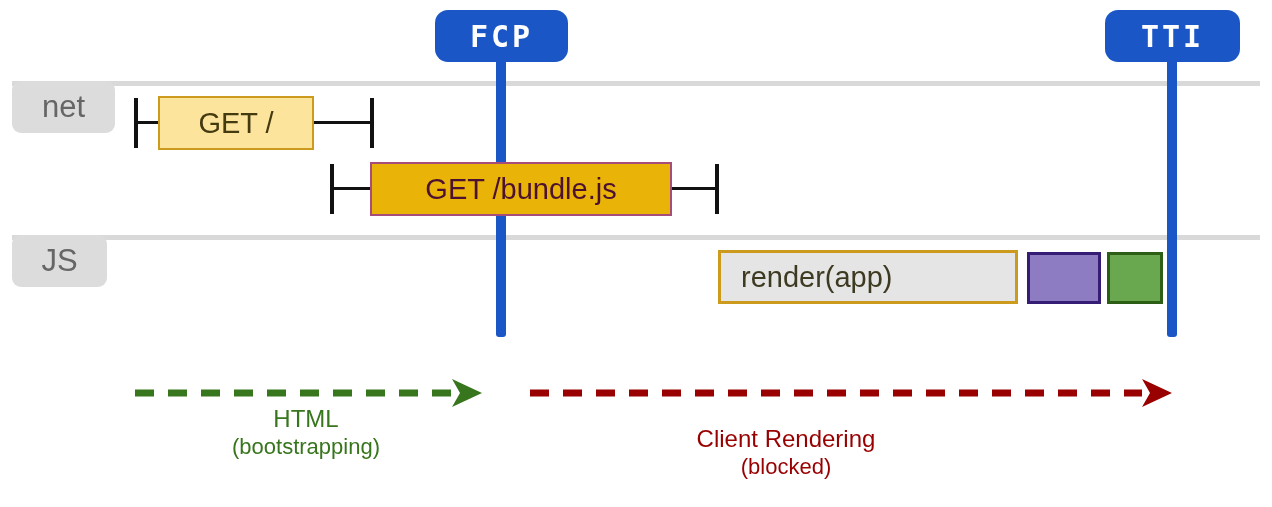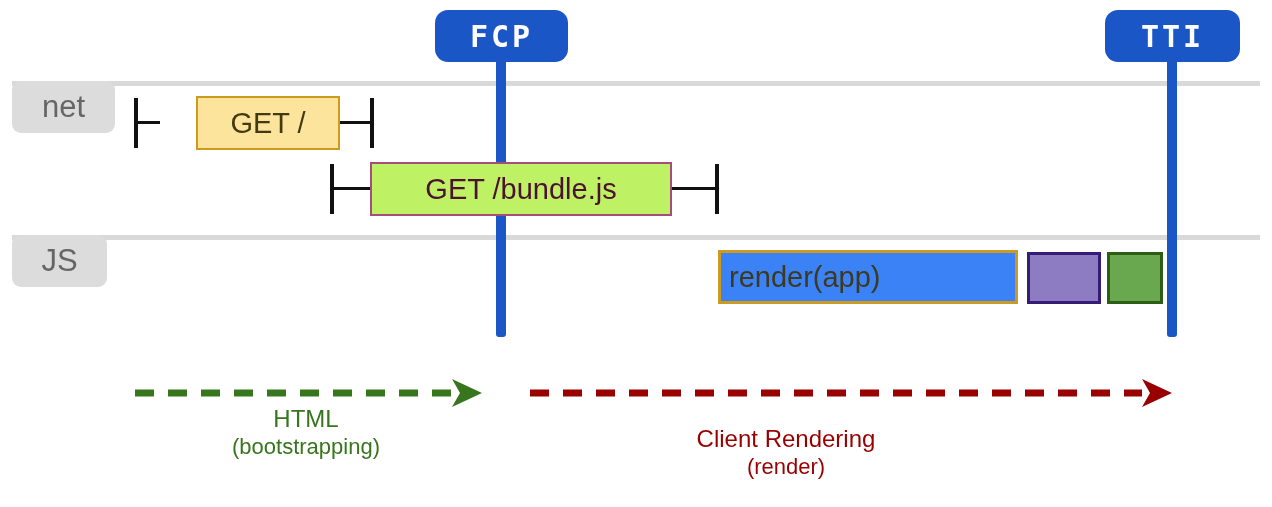--- a/index.html
+++ b/index.html
@@ -25,22 +25,22 @@
   }
   
   .tick{position:absolute;width:4px;height:50px;background:#111111;z-index:3;}
   .connector{position:absolute;height:3px;background:#111111;z-index:3;}
   
   .ebox{
     position:absolute;box-sizing:border-box;display:flex;align-items:center;justify-content:center;
     font-size:29px;z-index:4;
   }
   .ebox.yellow{background:#fce49c;border:2px solid #cc9b1d;color:#443a10;}
-  .ebox.pink{background:#bef264;border:2px solid #a64d79;color:#4c1130;}
-  .ebox.render{background:#3b82f6;border:3px solid #cc9b1d;color:#3e3a22;justify-content:flex-start;padding-left:8px;}
+  .ebox.pink{background:#eab308;border:2px solid #a64d79;color:#4c1130;}
+  .ebox.render{background:#e5e5e5;border:3px solid #cc9b1d;color:#3e3a22;justify-content:flex-start;padding-left:20px;}
   .ebox.purple{background:#8e7cc3;border:3px solid #351c75;}
   .ebox.green{background:#6aa84f;border:3px solid #2d5e16;}
   
   .phase{
     position:absolute;top:406px;transform:translateX(-50%);text-align:center;z-index:3;line-height:1.12;
   }
   .phase .t1{font-size:24px;display:block;}
   .phase .t2{font-size:22px;display:block;margin-top:2px;}
   .phase.green-phase{color:#38761d;}
   .phase.red-phase{color:#990000;margin-top:20px;}
@@ -58,21 +58,21 @@
   <div class="vline" style="left:1167px;top:62px;height:275px;"></div>
 
   <div class="badge" style="left:435px;width:133px;">FCP</div>
   <div class="badge" style="left:1105px;width:135px;">TTI</div>
 
   <div class="lane-label" style="left:12px;top:81px;width:103px;height:52px;">net</div>
   <div class="lane-label" style="left:12px;top:235px;width:95px;height:52px;">JS</div>
 
   <div class="tick" style="left:134px;top:98px;"></div>
   <div class="connector" style="left:136px;top:121px;width:24px;"></div>
-  <div class="ebox yellow" style="left:158px;top:96px;width:144px;height:54px;margin-left:38px;">GET /</div>
+  <div class="ebox yellow" style="left:158px;top:96px;width:156px;height:54px;">GET /</div>
   <div class="connector" style="left:296px;top:121px;width:76px;"></div>
   <div class="tick" style="left:370px;top:98px;"></div>
 
   <div class="tick" style="left:330px;top:164px;"></div>
   <div class="connector" style="left:332px;top:187px;width:40px;"></div>
   <div class="ebox pink" style="left:370px;top:162px;width:302px;height:54px;">GET /bundle.js</div>
   <div class="connector" style="left:670px;top:187px;width:47px;"></div>
   <div class="tick" style="left:715px;top:164px;"></div>
 
   <div class="ebox render" style="left:718px;top:250px;width:300px;height:54px;">render(app)</div>
@@ -89,16 +89,16 @@
       <polygon points="1172,393 1142,379 1150,393 1142,407" fill="#990000"></polygon>
     </g>
   </svg>
 
   <div class="phase green-phase" style="left:306px;">
     <span class="t1">HTML</span>
     <span class="t2">(bootstrapping)</span>
   </div>
   <div class="phase red-phase" style="left:786px;">
     <span class="t1">Client Rendering</span>
-    <span class="t2">(render)</span>
+    <span class="t2">(blocked)</span>
   </div>
 
 </div>
 
 </body></html>

